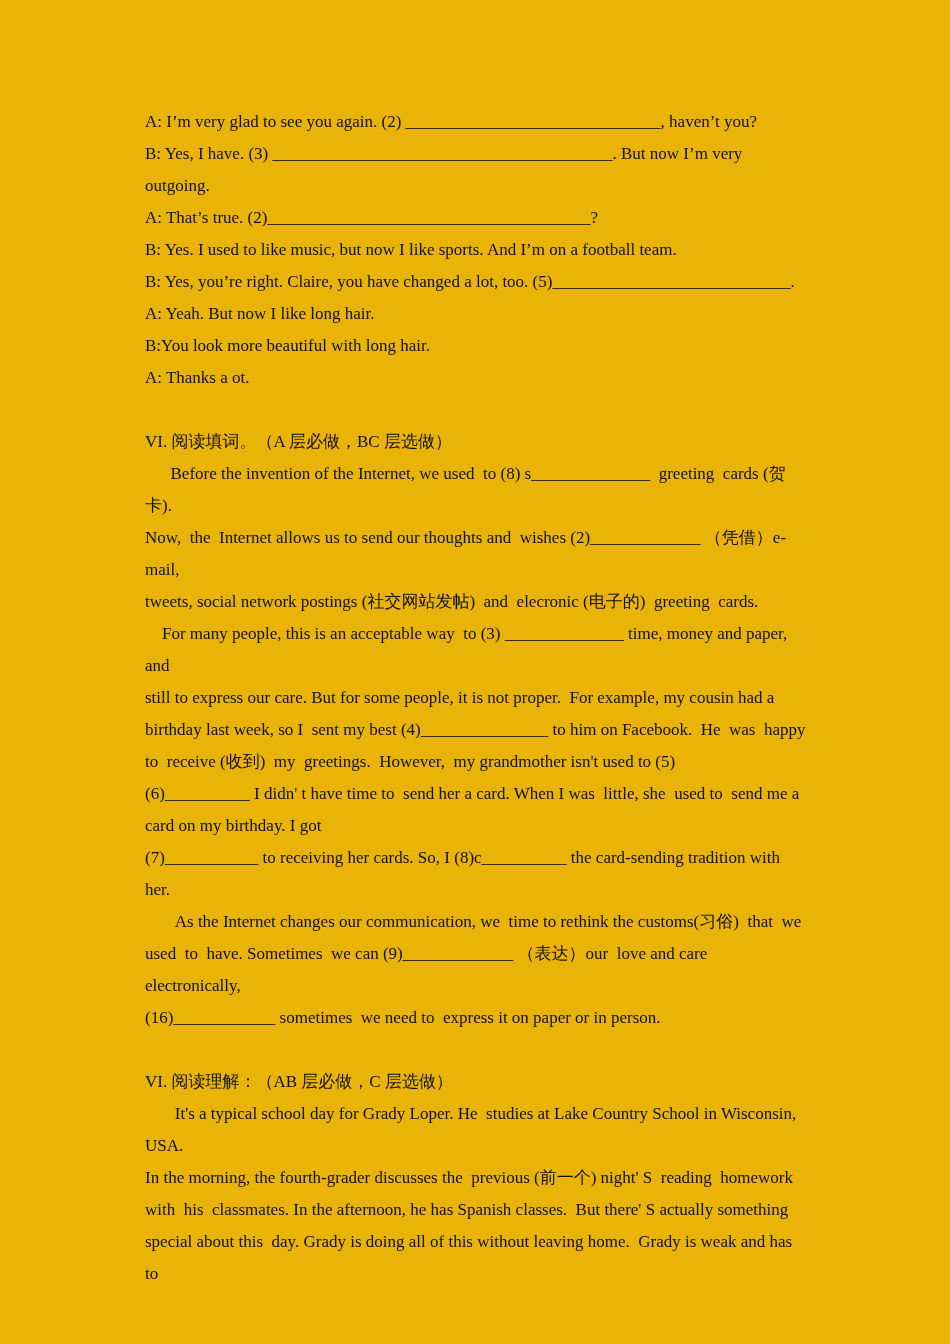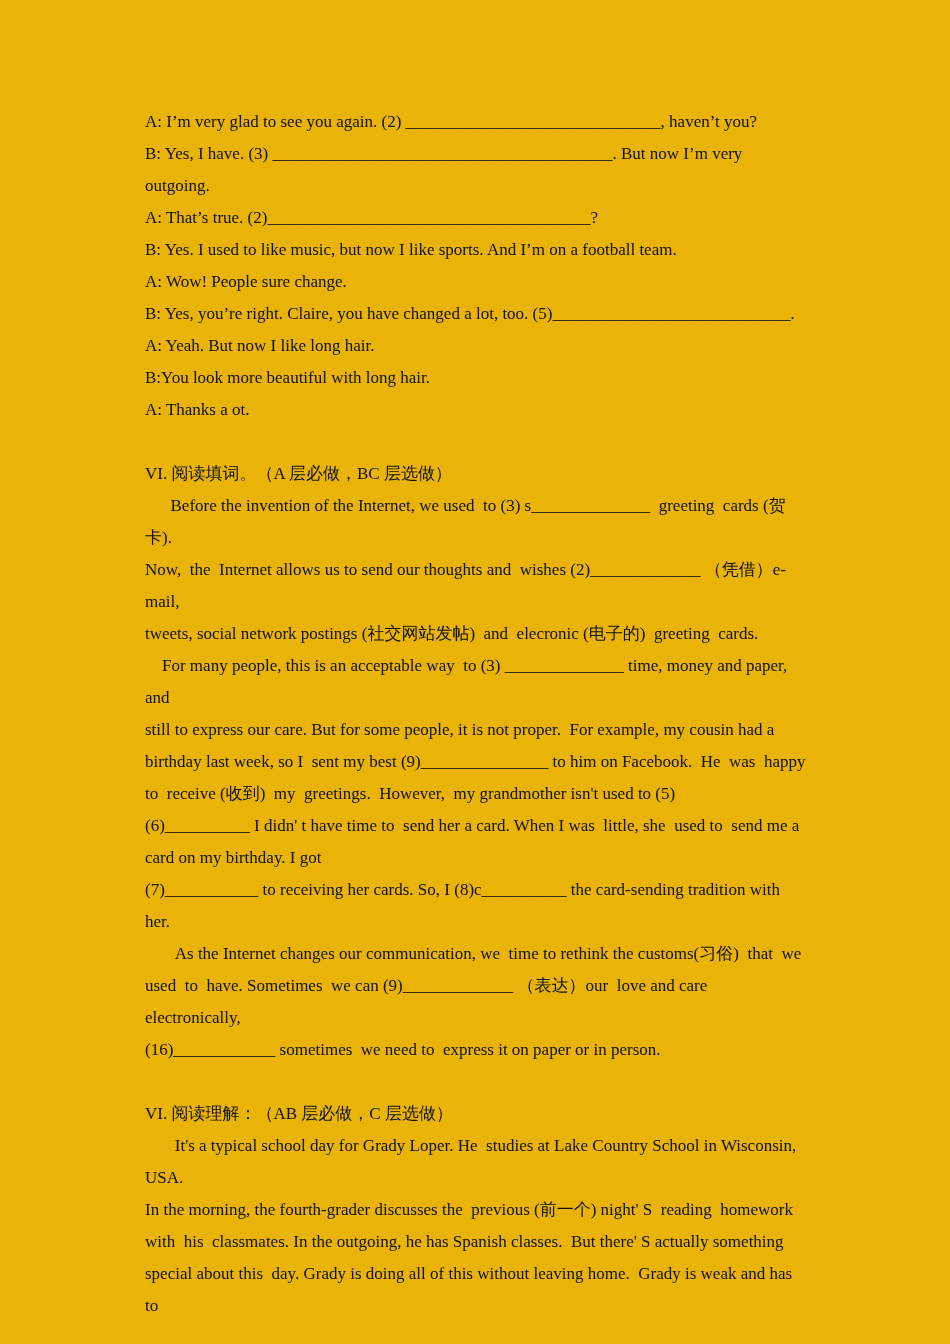--- a/index.html
+++ b/index.html
@@ -35,50 +35,49 @@
 <body>
 
 <div class="page">
 
   <section class="dialogue">
 
   <p class="line">A: I’m very glad to see you again. (2) ______________________________, haven’t you?</p>
       <p class="line">B: Yes, I have. (3) ________________________________________. But now I’m very outgoing.</p>
       <p class="line">A: That’s true. (2)______________________________________?</p>
       <p class="line">B: Yes. I used to like music, but now I like sports. And I’m on a football team.</p>
-      <p class="line">A: Wow! People sure change.</p>
       <p class="line">B: Yes, you’re right. Claire, you have changed a lot, too. (5)____________________________.</p>
       <p class="line">A: Yeah. But now I like long hair.</p>
       <p class="line">B:You look more beautiful with long hair.</p>
       <p class="line">A: Thanks a ot.</p>
     </section>
 
   <h2 class="heading">VI. 阅读填词。（A 层必做，BC 层选做）</h2>
 
   <section class="passage">
 
-  <p class="line">      Before the invention of the Internet, we used  to (3) s______________  greeting  cards (贺卡).</p>
+  <p class="line">      Before the invention of the Internet, we used  to (8) s______________  greeting  cards (贺卡).</p>
       <p class="line">Now,  the  Internet allows us to send our thoughts and  wishes (2)_____________ （凭借）e-mail,</p>
       <p class="line">tweets, social network postings (社交网站发帖)  and  elecronic (电子的)  greeting  cards.</p>
       <p class="line">    For many people, this is an acceptable way  to (3) ______________ time, money and paper, and</p>
       <p class="line">still to express our care. But for some people, it is not proper.  For example, my cousin had a</p>
-      <p class="line">birthday last week, so I  sent my best (9)_______________ to him on Facebook.  He  was  happy</p>
+      <p class="line">birthday last week, so I  sent my best (4)_______________ to him on Facebook.  He  was  happy</p>
       <p class="line">to  receive (收到)  my  greetings.  However,  my grandmother isn't used to (5)</p>
       <p class="line">(6)__________ I didn' t have time to  send her a card. When I was  little, she  used to  send me a</p>
       <p class="line">card on my birthday. I got</p>
       <p class="line">(7)___________ to receiving her cards. So, I (8)c__________ the card-sending tradition with her.</p>
       <p class="line">       As the Internet changes our communication, we  time to rethink the customs(习俗)  that  we</p>
       <p class="line">used  to  have. Sometimes  we can (9)_____________ （表达）our  love and care electronically,</p>
       <p class="line">(16)____________ sometimes  we need to  express it on paper or in person.</p>
     </section>
 
   <h2 class="heading">VI. 阅读理解：（AB 层必做，C 层选做）</h2>
 
   <section class="passage">
 
   <p class="line">       It's a typical school day for Grady Loper. He  studies at Lake Country School in Wisconsin,</p>
       <p class="line">USA.</p>
       <p class="line">In the morning, the fourth-grader discusses the  previous (前一个) night' S  reading  homework</p>
-      <p class="line">with  his  classmates. In the outgoing, he has Spanish classes.  But there' S actually something</p>
+      <p class="line">with  his  classmates. In the afternoon, he has Spanish classes.  But there' S actually something</p>
       <p class="line">special about this  day. Grady is doing all of this without leaving home.  Grady is weak and has to</p>
     </section>
 
 </div>
 
 </body></html>

